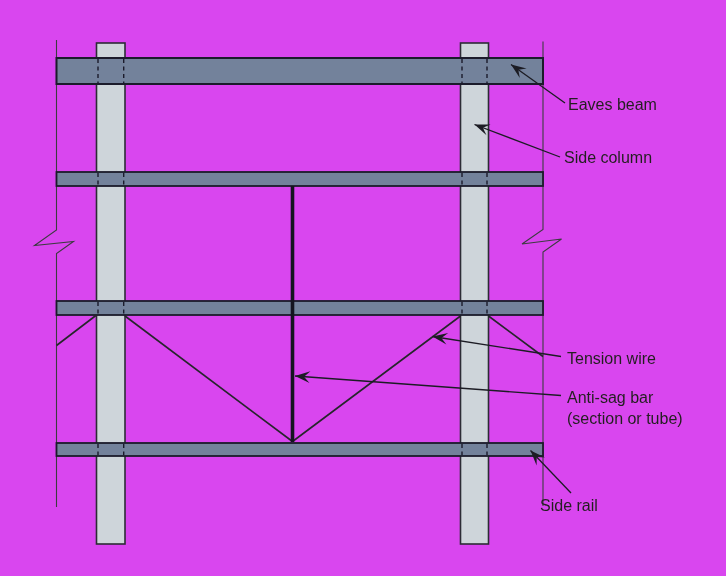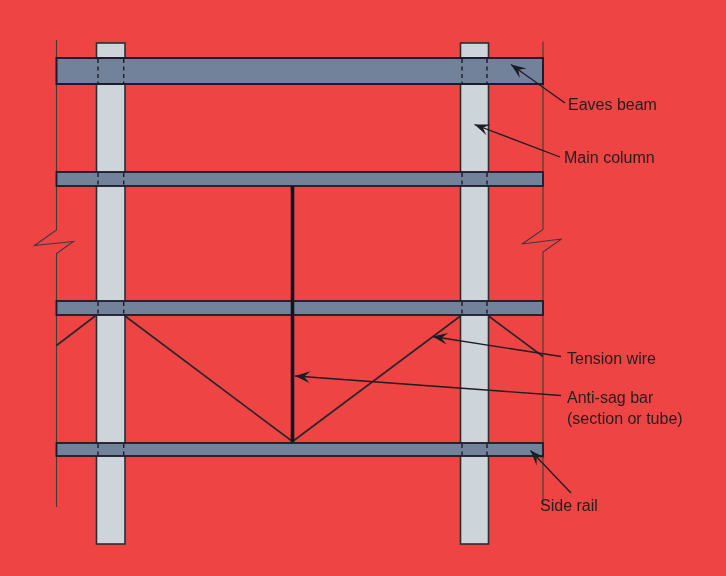--- a/index.html
+++ b/index.html
@@ -3,21 +3,21 @@
 <meta charset="utf-8">
 <style>
   html,body{margin:0;padding:0;}
   body{
     font-family:"Liberation Sans", sans-serif;
     background:#F3EAE2;
   }
   .canvas{
     position:relative;
     width:726px;height:576px;
-    background:#ef4444;
+    background:#d946ef;
     overflow:hidden;
   }
   svg.drawing{position:absolute;left:0;top:0;}
   .boundary{fill:none;stroke:#3C3C40;stroke-width:1.1;}
   .column{fill:#CED5DA;stroke:#2C2C35;stroke-width:1.6;}
   .beam{fill:#73829B;stroke:#1B1B2B;}
   .beam.thick{stroke-width:2;}
   .beam.thin{stroke-width:1.8;}
   .hidden-edge{stroke:#1B1B2B;stroke-width:1.4;stroke-dasharray:4 3.5;fill:none;}
   .wire{stroke:#26262B;stroke-width:1.6;}
@@ -74,21 +74,21 @@
     <polygon points="511.0,64.5 519.8,77.9 518.3,69.7 526.6,68.5" fill="#1C1C24"></polygon>
         <polygon points="474.5,124.5 486.5,135.3 482.9,127.7 490.6,124.4" fill="#1C1C24"></polygon>
         <polygon points="432.5,336.5 446.4,344.5 441.4,337.9 448.2,333.1" fill="#1C1C24"></polygon>
         <polygon points="295.0,376.0 309.5,382.9 304.0,376.7 310.4,371.3" fill="#1C1C24"></polygon>
         <polygon points="530.5,450.5 536.6,465.4 536.7,457.0 545.0,457.4" fill="#1C1C24"></polygon>
       </g>
   </svg>
 
   <div class="label" style="left:568px;top:94px;">Eaves beam</div>
 
-  <div class="label" style="left:564px;top:147px;">Main column</div>
+  <div class="label" style="left:564px;top:147px;">Side column</div>
 
   <div class="label" style="left:567px;top:348px;">Tension wire</div>
 
   <div class="label" style="left:567px;top:387px;">
     <div>Anti-sag bar</div>
     <div>(section or tube)</div>
   </div>
 
   <div class="label" style="left:540px;top:495px;">Side rail</div>
 

